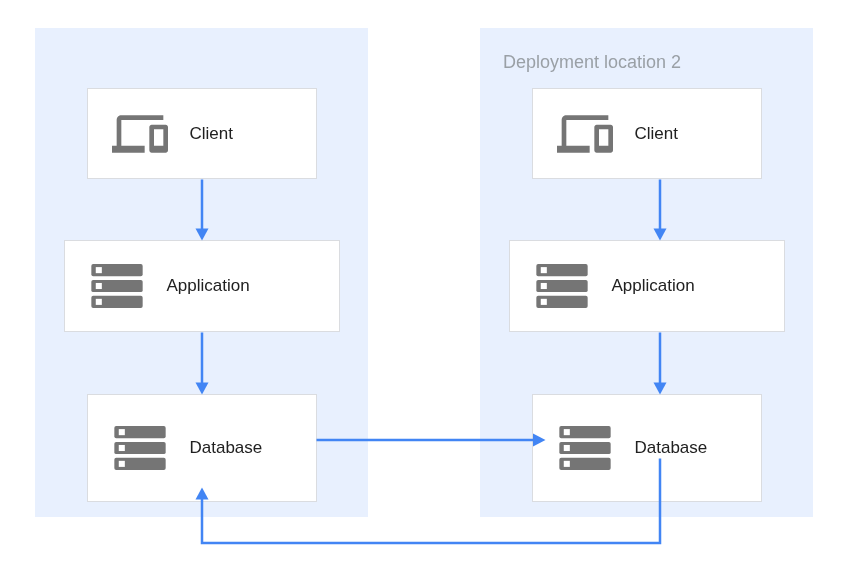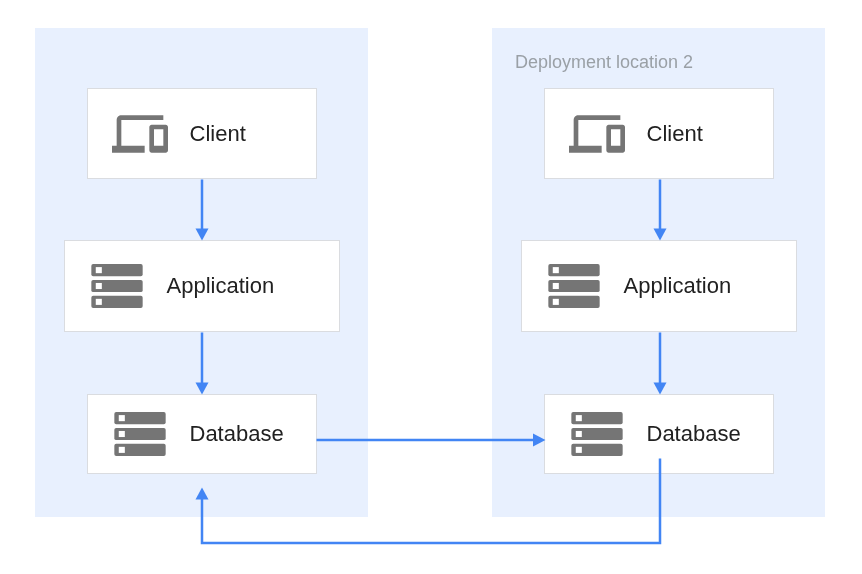--- a/index.html
+++ b/index.html
@@ -24,21 +24,21 @@
   }
 
   .panel {
     position: absolute;
     top: 28px;
     width: 333px;
     height: 489px;
     background: var(--panel-bg);
   }
   .panel-1 { left: 35px; }
-  .panel-2 { left: 492px; }
+  .panel-2 { left: 480px; }
 
   .panel-label {
     position: absolute;
     top: 23px;
     left: 23px;
     font-size: 18px;
     line-height: 1.25;
     color: var(--panel-label);
     white-space: nowrap;
   }
@@ -47,35 +47,35 @@
     position: absolute;
     left: 50%;
     transform: translateX(-50%);
     background: #FFFFFF;
     border: 1px solid var(--box-border);
     display: flex;
     align-items: center;
   }
   .node-client      { top: 60px;  width: 230px; height: 91px; }
   .node-application { top: 212px; width: 276px; height: 92px; }
-  .node-database    { top: 366px; width: 230px; height: 80px; }
+  .node-database    { top: 366px; width: 230px; height: 108px; }
 
   .node .icon {
     margin-left: 24px;
     width: 56px;
     height: 56px;
     flex: 0 0 auto;
     color: var(--icon-gray);
     display: flex;
     align-items: center;
     justify-content: center;
   }
   .node .node-label {
     margin-left: 22px;
-    font-size: 22px;
+    font-size: 17px;
     color: var(--node-label);
     white-space: nowrap;
   }
 
   .arrows {
     position: absolute;
     left: 0;
     top: 0;
     pointer-events: none;
   }

